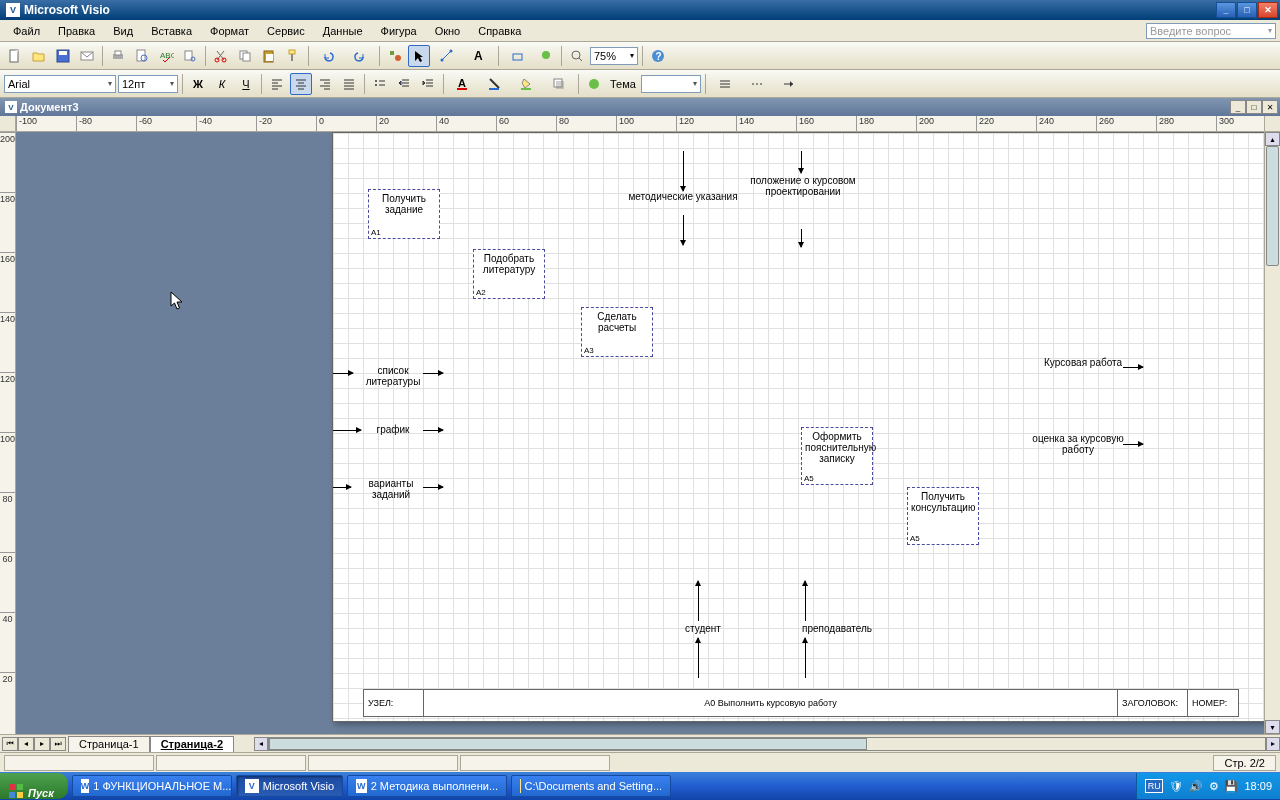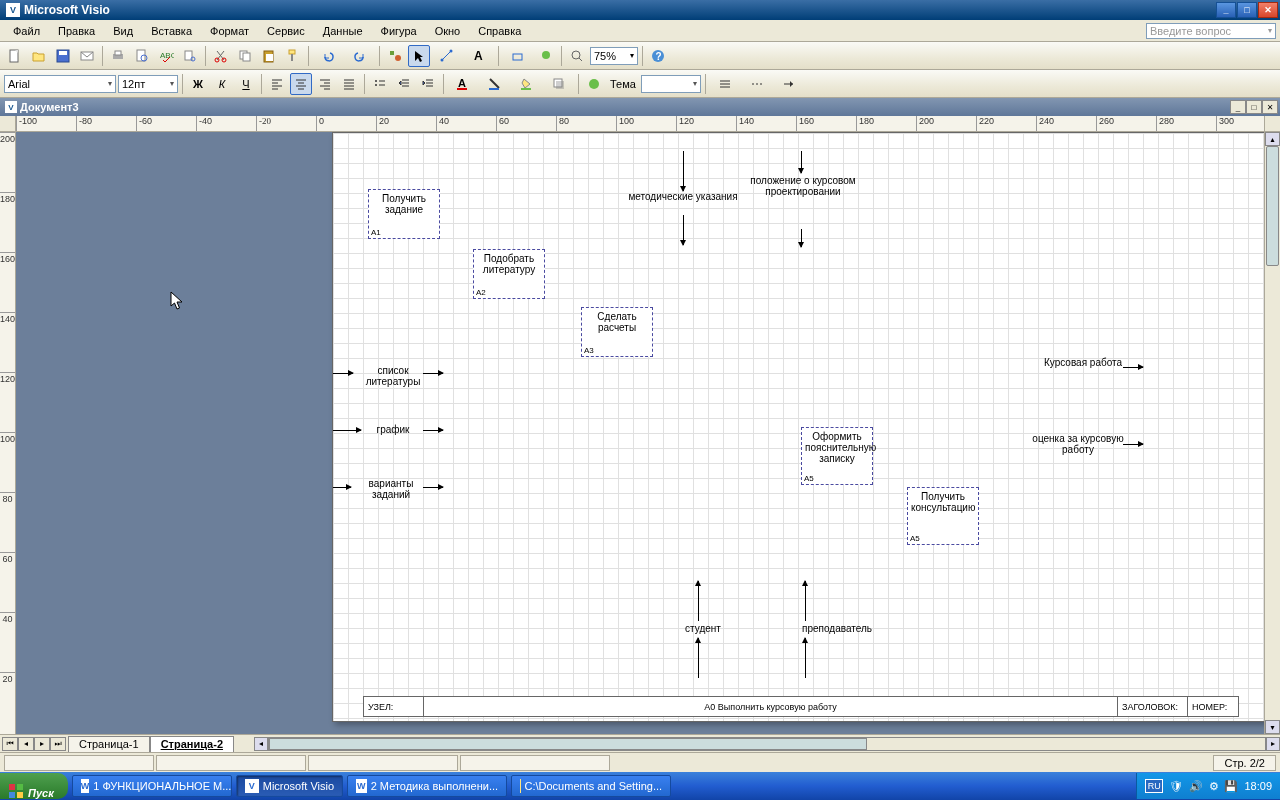--- a/index.html
+++ b/index.html
@@ -61,21 +61,21 @@
 .box { position: absolute; border: 1px dashed #4a4aa0; background: #fff; font-size: 10px; text-align: center; display: flex; flex-direction: column; padding: 3px; }
 .box .lbl { font-size: 8px; text-align: left; position: absolute; bottom: 1px; left: 2px; }
 .annot { position: absolute; font-size: 10px; text-align: center; }
 .arrow { position: absolute; background: #000; }
 .arrow.h { height: 1px; }
 .arrow.h::after { content: ''; position: absolute; right: -1px; top: -3px; border-left: 6px solid #000; border-top: 3px solid transparent; border-bottom: 3px solid transparent; }
 .arrow.v { width: 1px; }
 .arrow.v::after { content: ''; position: absolute; bottom: -1px; left: -3px; border-top: 6px solid #000; border-left: 3px solid transparent; border-right: 3px solid transparent; }
 .arrow.vup::after { top: -1px; bottom: auto; border-top: none; border-bottom: 6px solid #000; }
 
-.footer-strip { position: absolute; left: 30px; right: 30px; bottom: 4px; height: 21px; border: 1px solid #666; background: #fff; display: flex; font-size: 9px; }
+.footer-strip { position: absolute; left: 30px; right: 30px; bottom: 4px; height: 28px; border: 1px solid #666; background: #fff; display: flex; font-size: 9px; }
 .footer-strip .c { border-right: 1px solid #666; padding: 1px 4px; display: flex; align-items: center; }
 
 
 .tabrow { height: 18px; background: #ece9d8; display: flex; align-items: center; border-top: 1px solid #aca899; }
 .nav-btns { display: flex; padding: 0 2px; }
 .nav-btn { width: 16px; height: 14px; background: #ece9d8; border: 1px solid #888; display: flex; align-items: center; justify-content: center; font-size: 8px; }
 .page-tab { height: 16px; padding: 1px 10px; background: #f5f3ea; border: 1px solid #888; border-bottom: none; font-size: 11px; display: flex; align-items: center; }
 .page-tab.active { background: #fff; font-weight: bold; text-decoration: underline; }
 .hscroll-area { flex: 1; background: #ece9d8; position: relative; margin-left: 20px; display: flex; }
 .hscroll-track { flex: 1; height: 14px; background: #ece9d8; border: 1px solid #888; position: relative; }
@@ -401,21 +401,21 @@
     </div>
   </div>
 
   <div class="ruler-row">
     <div class="ruler-corner"></div>
     <div class="ruler-h" id="hruler">
         <div class="ruler-tick" style="left: 0px;">-100</div>
         <div class="ruler-tick" style="left: 60px;">-80</div>
         <div class="ruler-tick" style="left: 120px;">-60</div>
         <div class="ruler-tick" style="left: 180px;">-40</div>
-        <div class="ruler-tick" style="left: 240px; font-family: Liberation Serif, serif;">-20</div>
+        <div class="ruler-tick" style="left: 240px;">-20</div>
         <div class="ruler-tick" style="left: 300px;">0</div>
         <div class="ruler-tick" style="left: 360px;">20</div>
         <div class="ruler-tick" style="left: 420px;">40</div>
         <div class="ruler-tick" style="left: 480px;">60</div>
         <div class="ruler-tick" style="left: 540px;">80</div>
         <div class="ruler-tick" style="left: 600px;">100</div>
         <div class="ruler-tick" style="left: 660px;">120</div>
         <div class="ruler-tick" style="left: 720px;">140</div>
         <div class="ruler-tick" style="left: 780px;">160</div>
         <div class="ruler-tick" style="left: 840px;">180</div>

